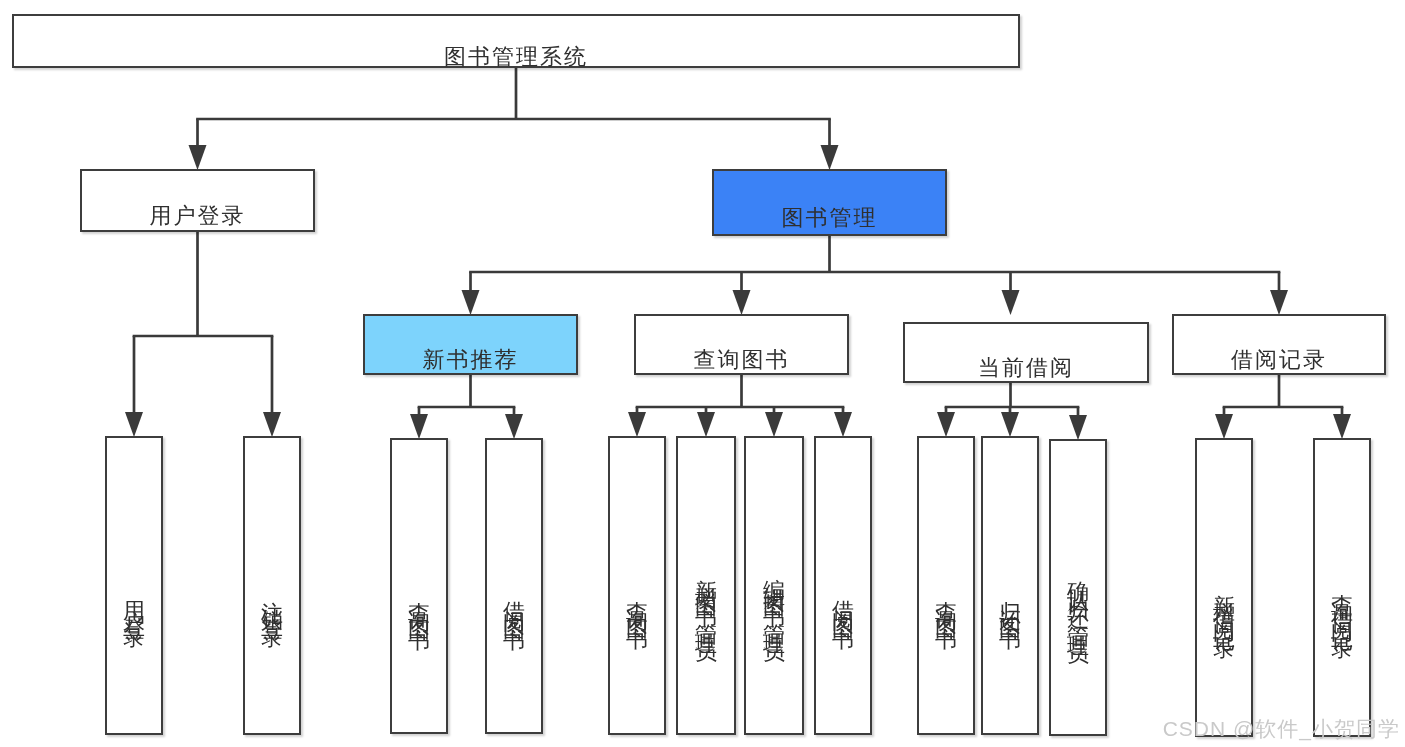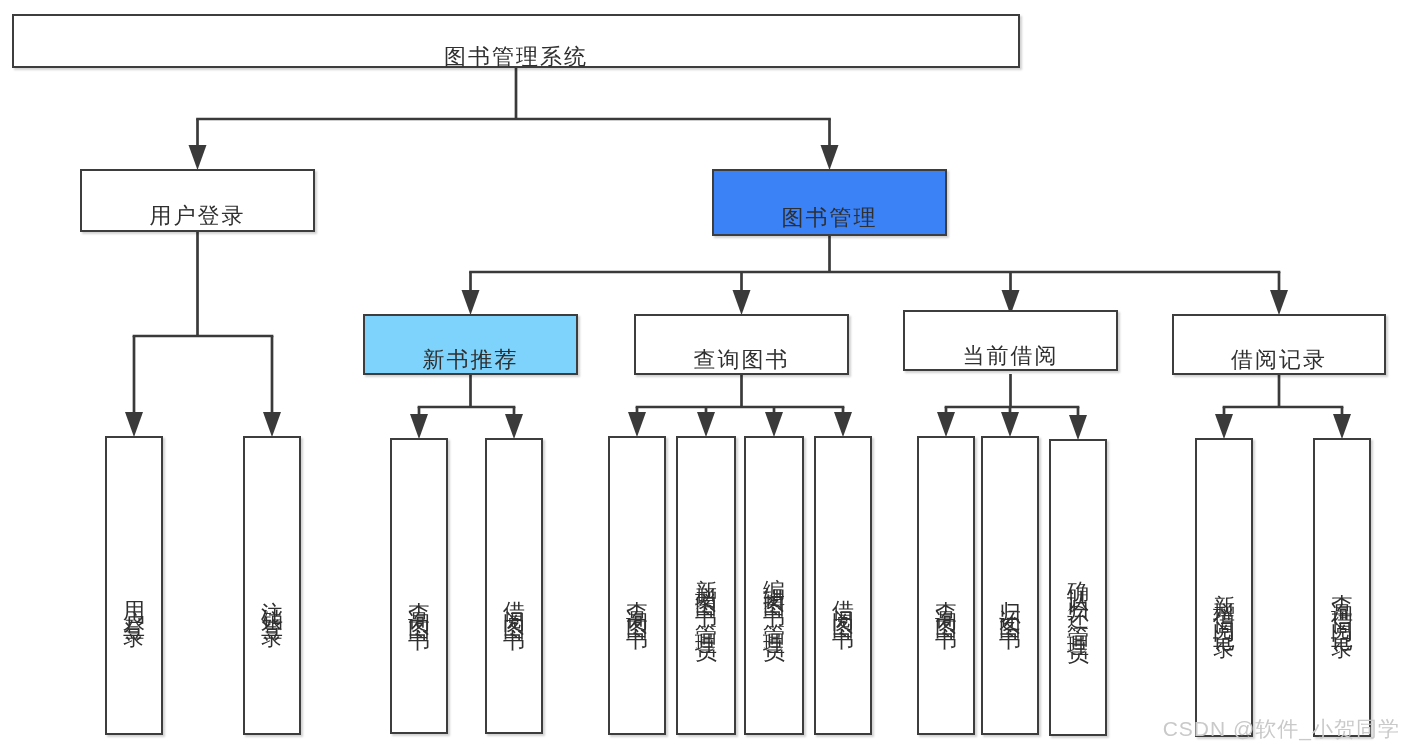--- a/index.html
+++ b/index.html
@@ -124,21 +124,21 @@
     </div>
     <div class="node h" style="left: 712px; top: 169px; width: 235px; height: 67px; border-color: rgb(61, 61, 61); background: #3b82f6;">
       <span class="label" style="color: rgb(47, 47, 47);">图书管理</span>
     </div>
     <div class="node h" style="left: 363px; top: 314px; width: 215px; height: 61px; border-color: rgb(61, 61, 61); background: #7dd3fc;">
       <span class="label" style="color: rgb(47, 47, 47);">新书推荐</span>
     </div>
     <div class="node h" style="left: 634px; top: 314px; width: 215px; height: 61px; border-color: rgb(61, 61, 61); background: rgb(255, 255, 255);">
       <span class="label" style="color: rgb(47, 47, 47);">查询图书</span>
     </div>
-    <div class="node h" style="left: 903px; top: 310px; width: 215px; height: 61px; border-color: rgb(61, 61, 61); background: rgb(255, 255, 255); text-align: center;">
+    <div class="node h" style="left: 903px; top: 322px; width: 246px; height: 61px; border-color: rgb(61, 61, 61); background: rgb(255, 255, 255); text-align: center;">
       <span class="label" style="color: rgb(47, 47, 47);">当前借阅</span>
     </div>
     <div class="node h" style="left: 1172px; top: 314px; width: 214px; height: 61px; border-color: rgb(61, 61, 61); background: rgb(255, 255, 255);">
       <span class="label" style="color: rgb(47, 47, 47);">借阅记录</span>
     </div>
     <div class="node v" style="left: 105px; top: 436px; width: 58px; height: 299px; border-color: rgb(61, 61, 61); background: rgb(255, 255, 255);">
       <span class="label" style="color: rgb(47, 47, 47);">用户登录</span>
     </div>
     <div class="node v" style="left: 243px; top: 436px; width: 58px; height: 299px; border-color: rgb(61, 61, 61); background: rgb(255, 255, 255);">
       <span class="label" style="color: rgb(47, 47, 47);">注销登录</span>

